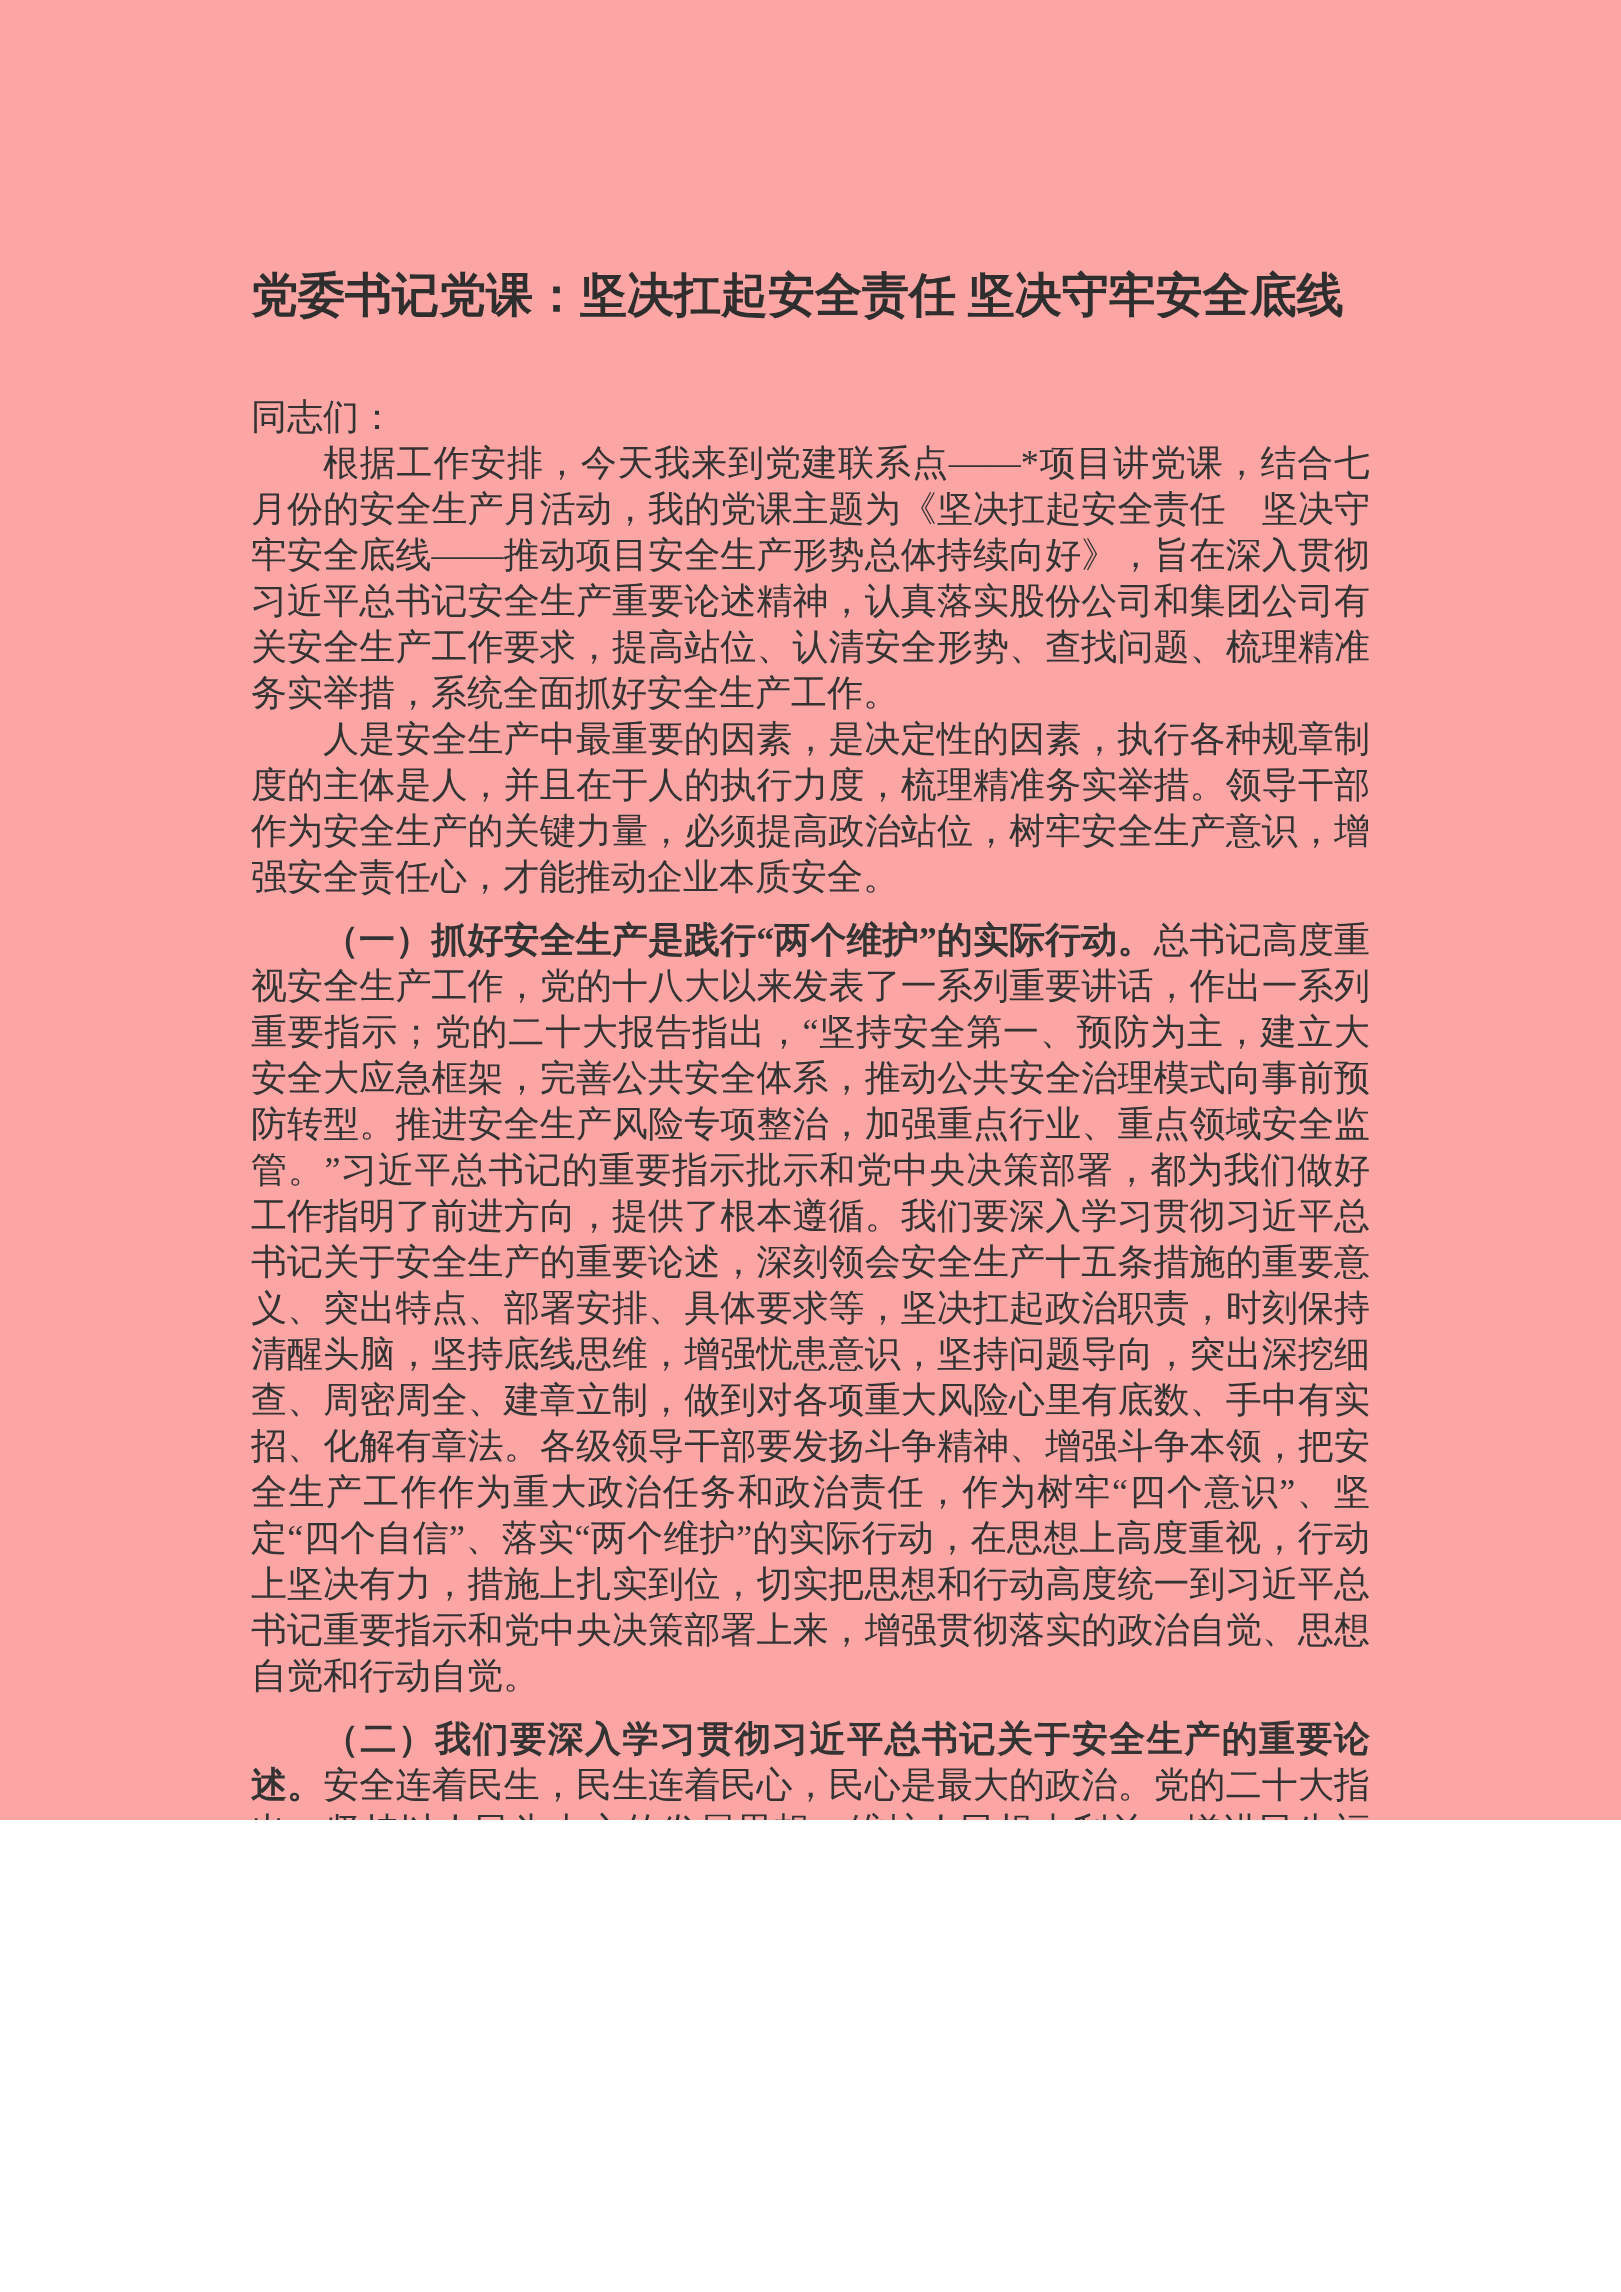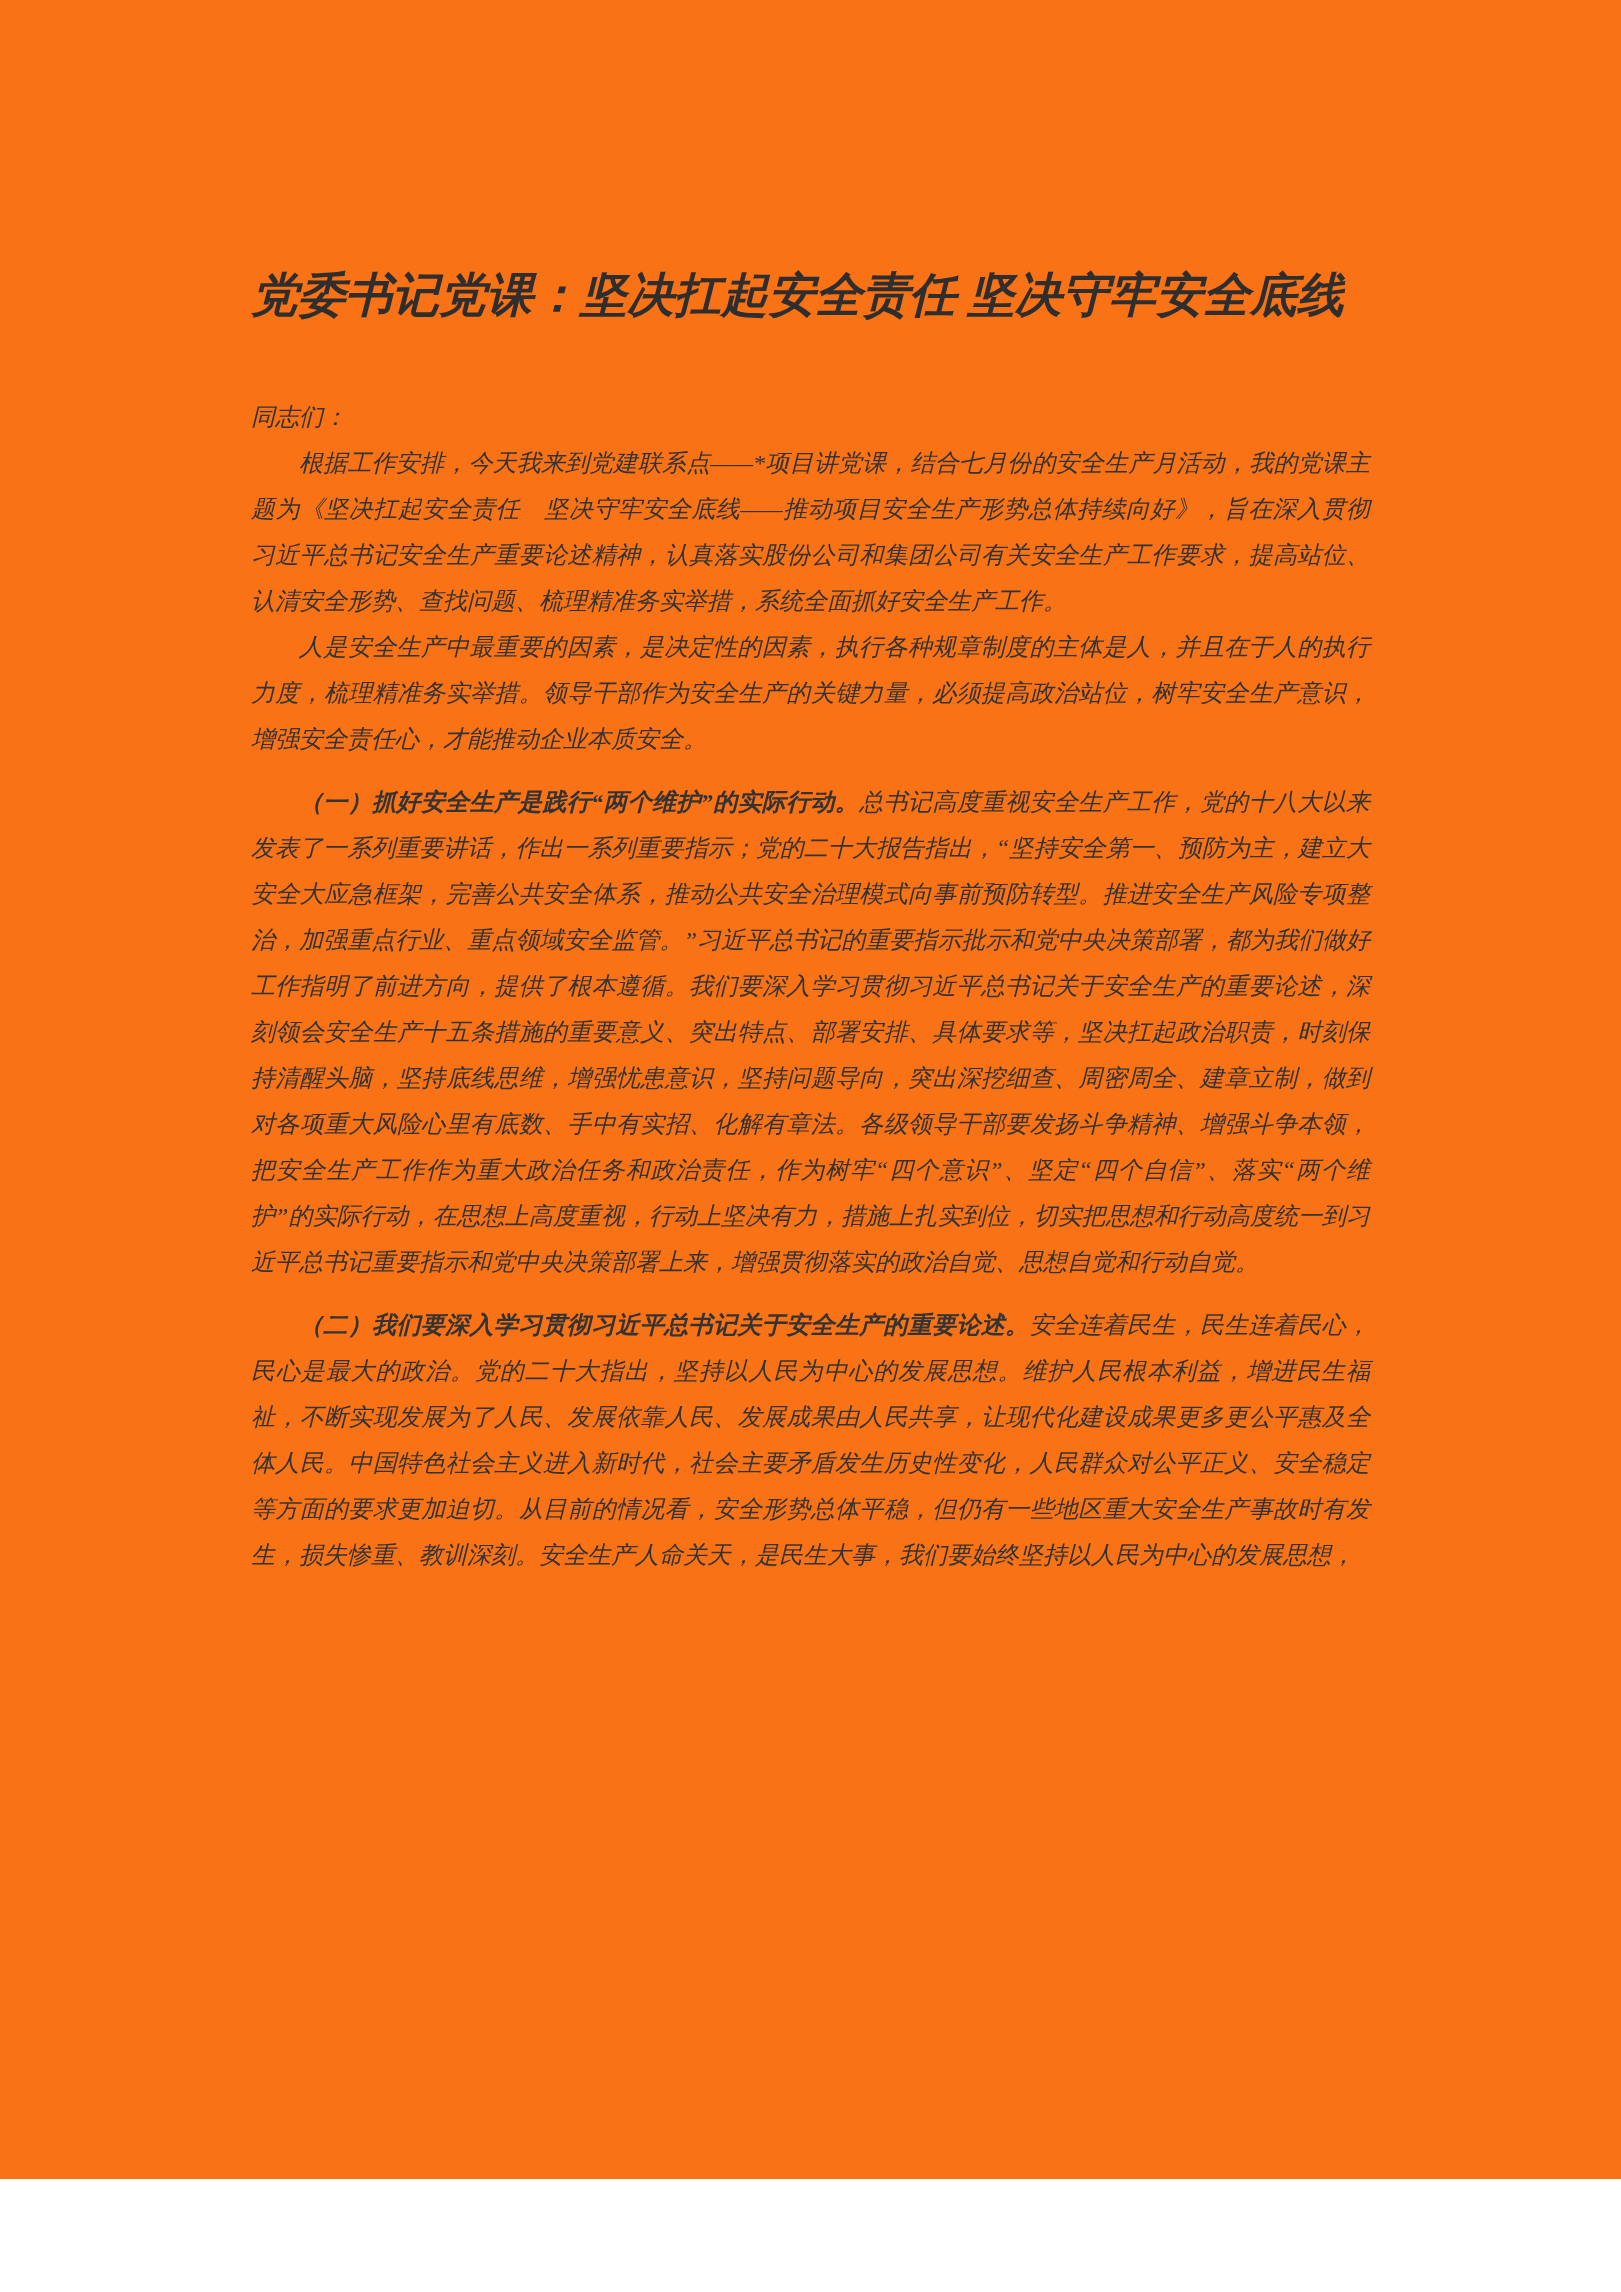--- a/index.html
+++ b/index.html
@@ -3,39 +3,38 @@
 <meta charset="utf-8">
 <style>
   html, body {
     margin: 0;
     padding: 0;
     background: #ffffff;
   }
   .page {
     position: relative;
     width: 1621px;
-    height: 2179px;
+    height: 1820px;
     box-sizing: border-box;
-    background: #f97316;
+    background: #fca5a5;
     padding: 257px 251px 0 251px;
     font-family: "Liberation Serif", "DejaVu Serif", serif;
     color: #333333;
     overflow: hidden;
-    font-style: italic;
   }
   .doc-title {
     font-size: 47px;
     font-weight: 700;
     line-height: 1.62;
     margin: 0 0 61px 0;
     color: #2e2e2e;
     text-align: left;
   }
   .para {
-    font-size: 24px;
+    font-size: 36px;
     line-height: 46px;
     margin: 0;
     text-align: justify;
     text-indent: 2em;
     word-break: break-all;
   }
   .salutation {
     text-indent: 0;
   }
   .heading {

